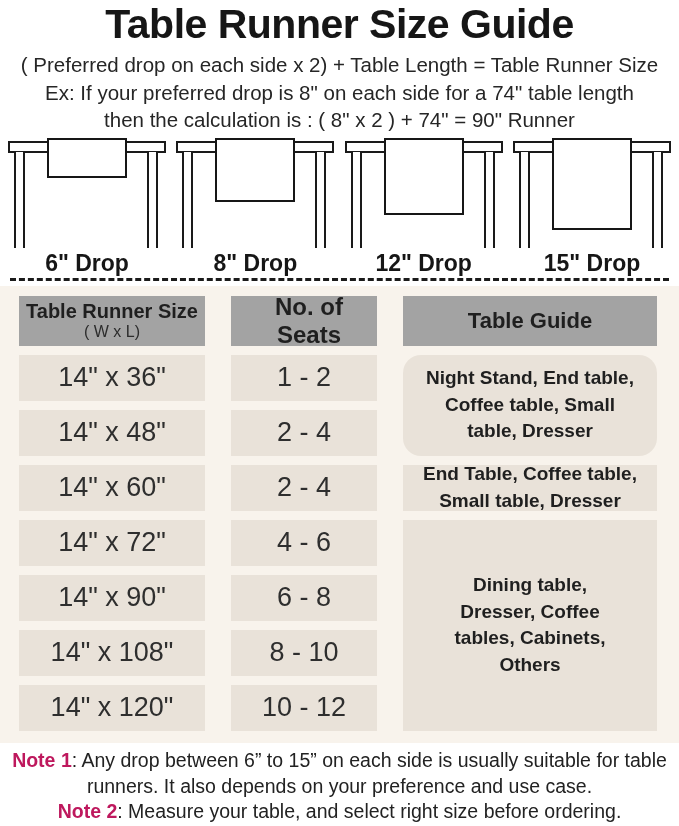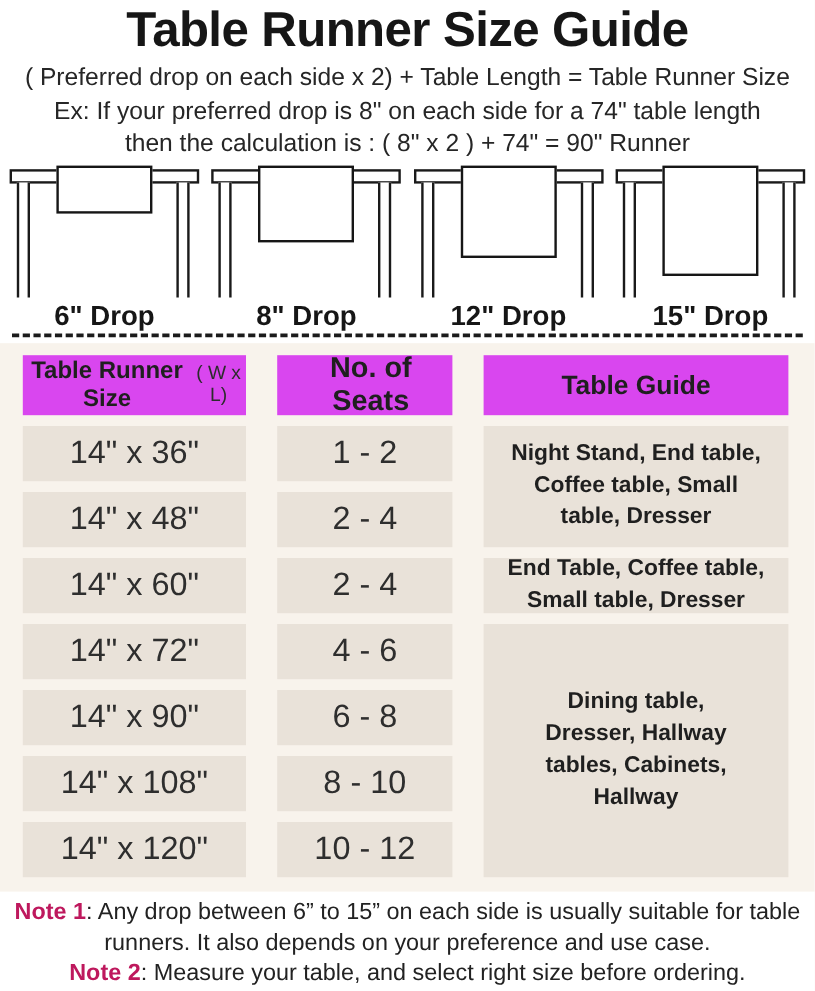--- a/index.html
+++ b/index.html
@@ -95,23 +95,23 @@
     margin-top: 5px;
     background: #f8f3ec;
     display: grid;
     grid-template-columns: 186px 146px 254px;
     grid-template-rows: 50px repeat(7, 46px);
     column-gap: 26px;
     row-gap: 9px;
     padding: 10px 22px 12px 19px;
   }
   .hcell {
-    background: #d946ef;
-    display: flex;
-    flex-direction: row;
+    background: #a3a3a3;
+    display: flex;
+    flex-direction: column;
     align-items: center;
     justify-content: center;
     text-align: center;
   }
   .hcell .h-main   { font-size: 20px; font-weight: 700; color: #1f1f1f; line-height: 1.15; }
   .hcell .h-big    { font-size: 24px; font-weight: 700; color: #1f1f1f; }
   .hcell .h-sub    { font-size: 16px; color: #2c2c2c; line-height: 1.1; }
   .dcell {
     background: #e9e2d9;
     display: flex;
@@ -125,21 +125,21 @@
     background: #e9e2d9;
     display: flex;
     align-items: center;
     justify-content: center;
     text-align: center;
     font-size: 19px;
     font-weight: 700;
     color: #1f1f1f;
     line-height: 1.4;
   }
-  .tcell.span-2 { grid-column: 3; grid-row: 2 / 4; padding: 0 18px; }
+  .tcell.span-2 { grid-column: 3; grid-row: 2 / 4; padding: 0 18px; border-radius: 18px; }
   .tcell.span-1 { grid-column: 3; grid-row: 4 / 5; padding: 0 6px; }
   .tcell.span-4 { grid-column: 3; grid-row: 5 / 9; padding: 0 42px; }
   
   .notes {
     margin-top: 5px;
     padding: 0 6px;
     text-align: center;
     font-size: 19.5px;
     line-height: 1.33;
     color: #222222;
@@ -224,19 +224,19 @@
   <div class="dcell" style="grid-column:2; grid-row:2;">1 - 2</div>
   <div class="dcell" style="grid-column:2; grid-row:3;">2 - 4</div>
   <div class="dcell" style="grid-column:2; grid-row:4;">2 - 4</div>
   <div class="dcell" style="grid-column:2; grid-row:5;">4 - 6</div>
   <div class="dcell" style="grid-column:2; grid-row:6;">6 - 8</div>
   <div class="dcell" style="grid-column:2; grid-row:7;">8 - 10</div>
   <div class="dcell" style="grid-column:2; grid-row:8;">10 - 12</div>
 
   <div class="tcell span-2">Night Stand, End table, Coffee table, Small table, Dresser</div>
   <div class="tcell span-1">End Table, Coffee table, Small table, Dresser</div>
-  <div class="tcell span-4">Dining table, Dresser, Hallway tables, Cabinets, Hallway</div>
+  <div class="tcell span-4">Dining table, Dresser, Coffee tables, Cabinets, Others</div>
 </div>
 
 <div class="notes">
   <div><span class="note-label">Note 1</span><span>: Any drop between 6” to 15” on each side is usually suitable for table runners. It also depends on your preference and use case.</span></div>
   <div><span class="note-label">Note 2</span><span>: Measure your table, and select right size before ordering.</span></div>
 </div>
 
 </body></html>

